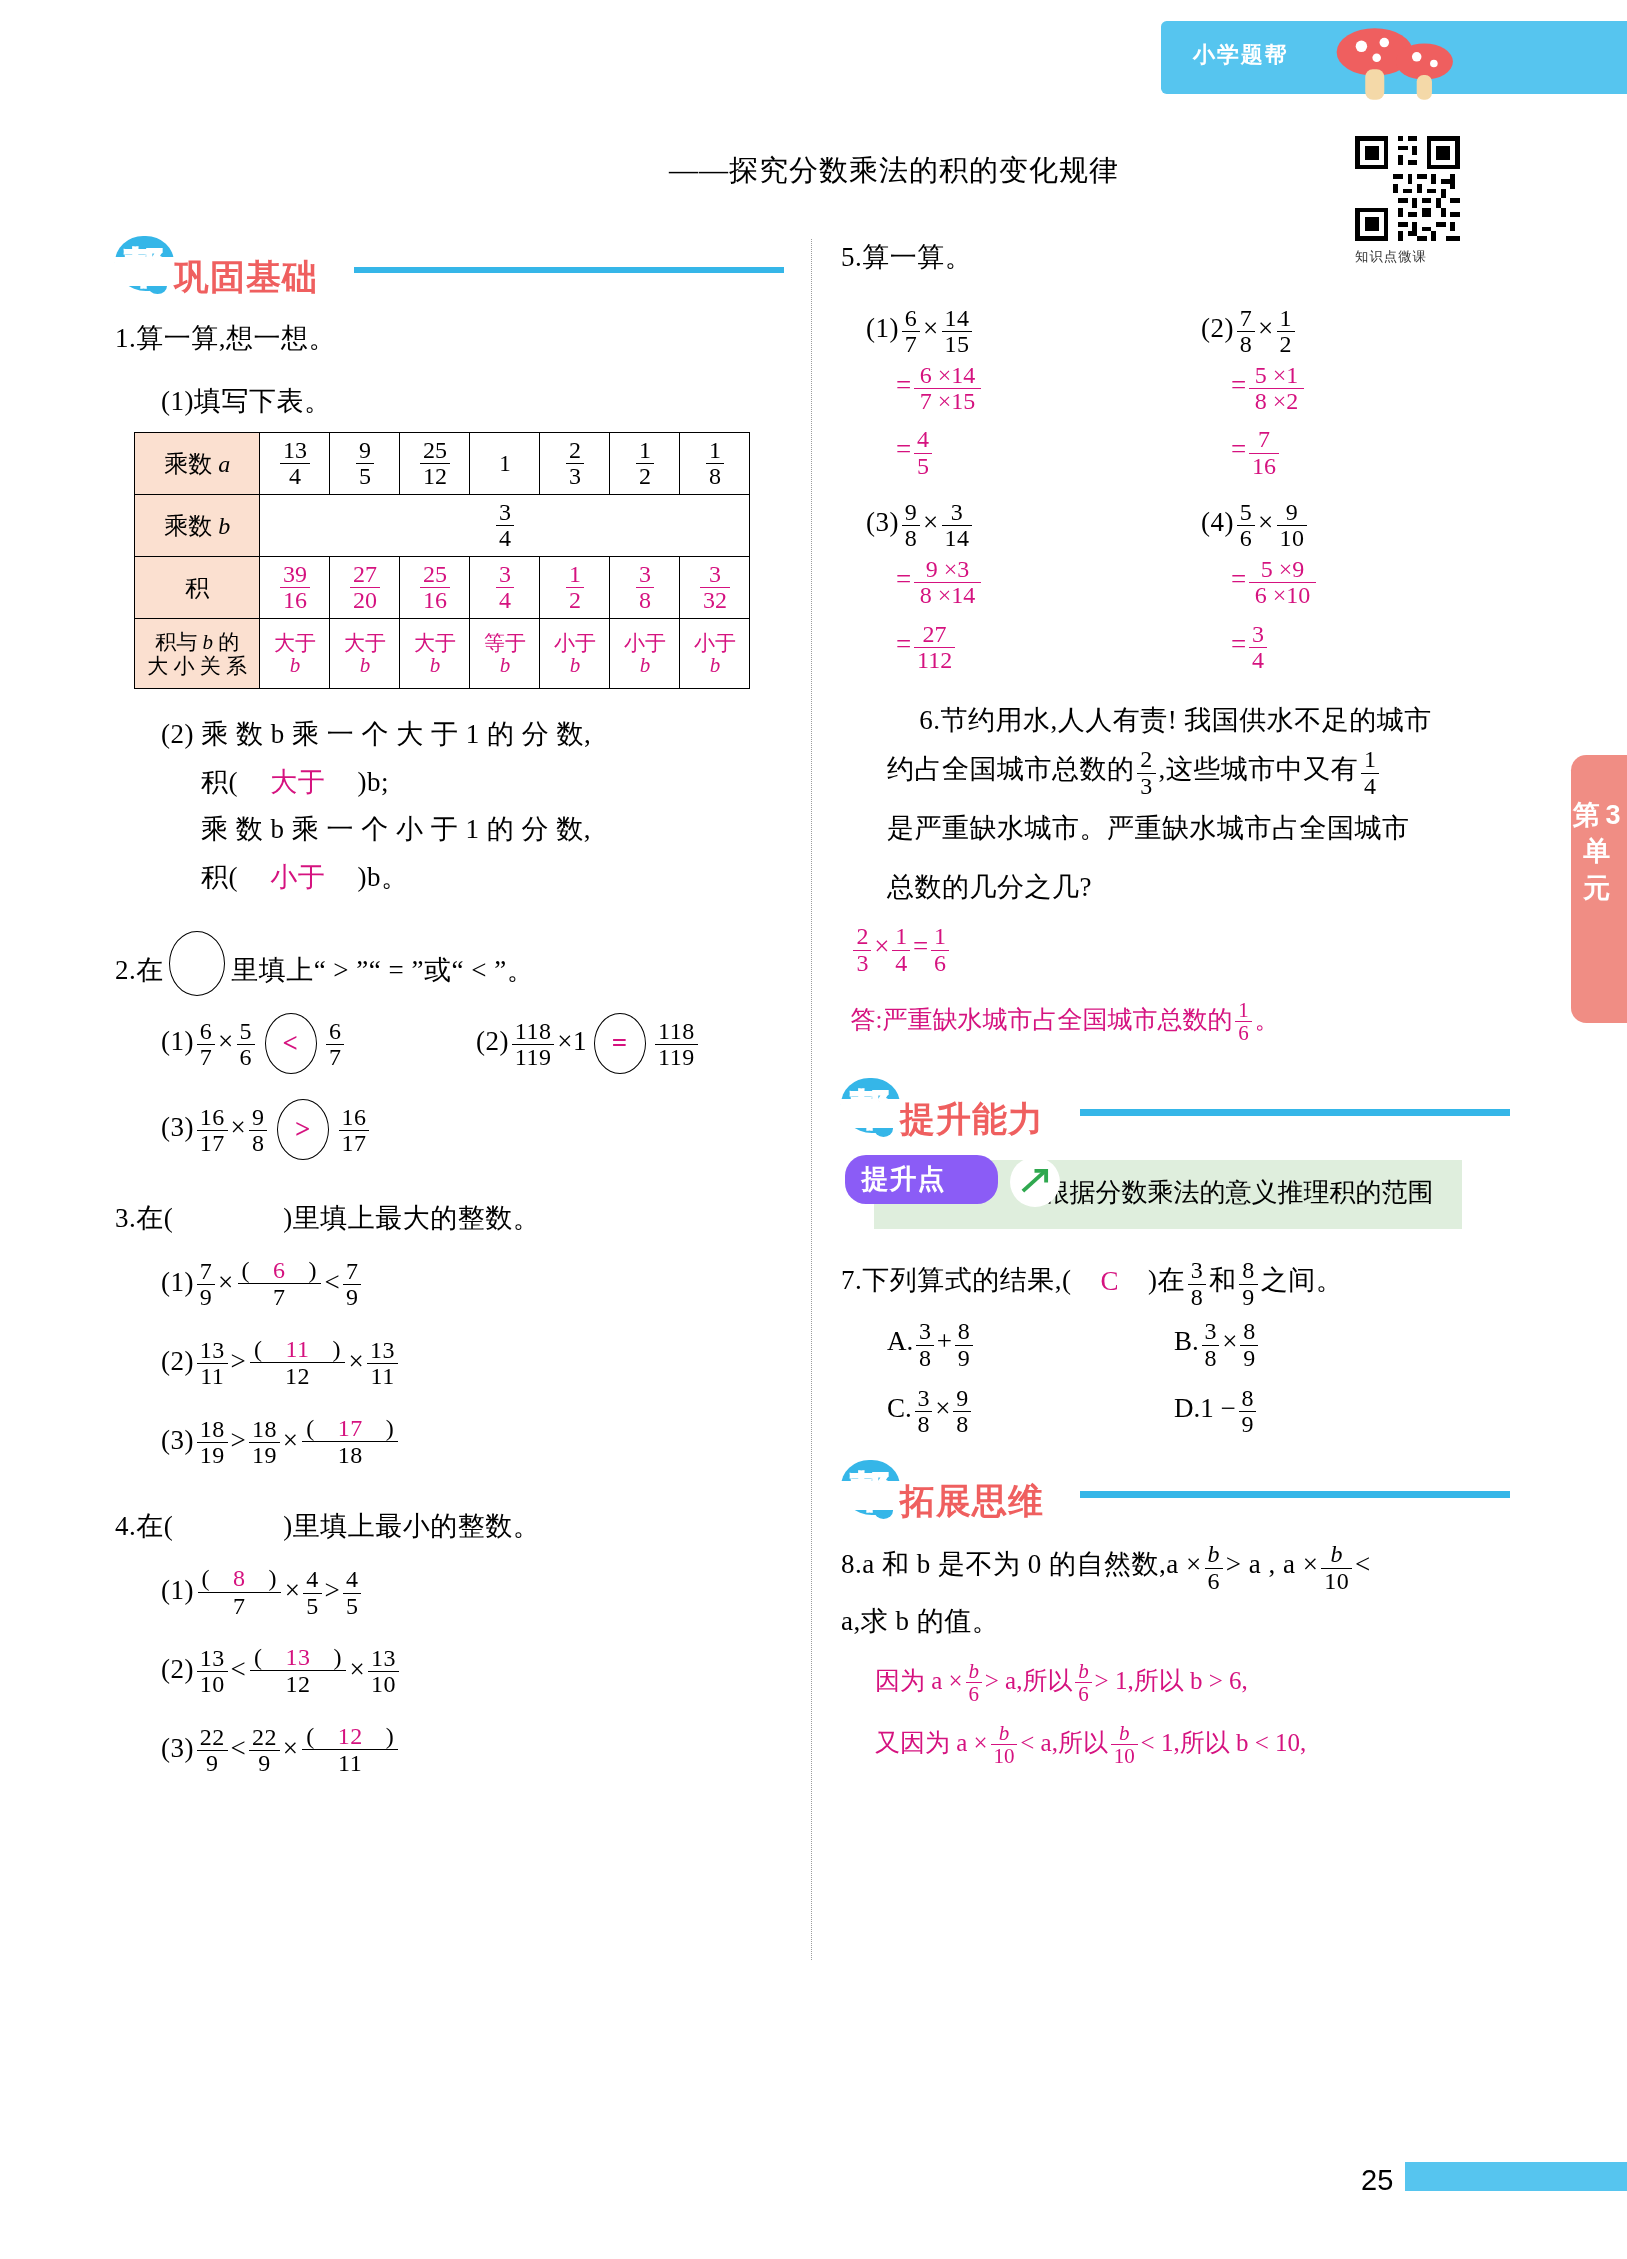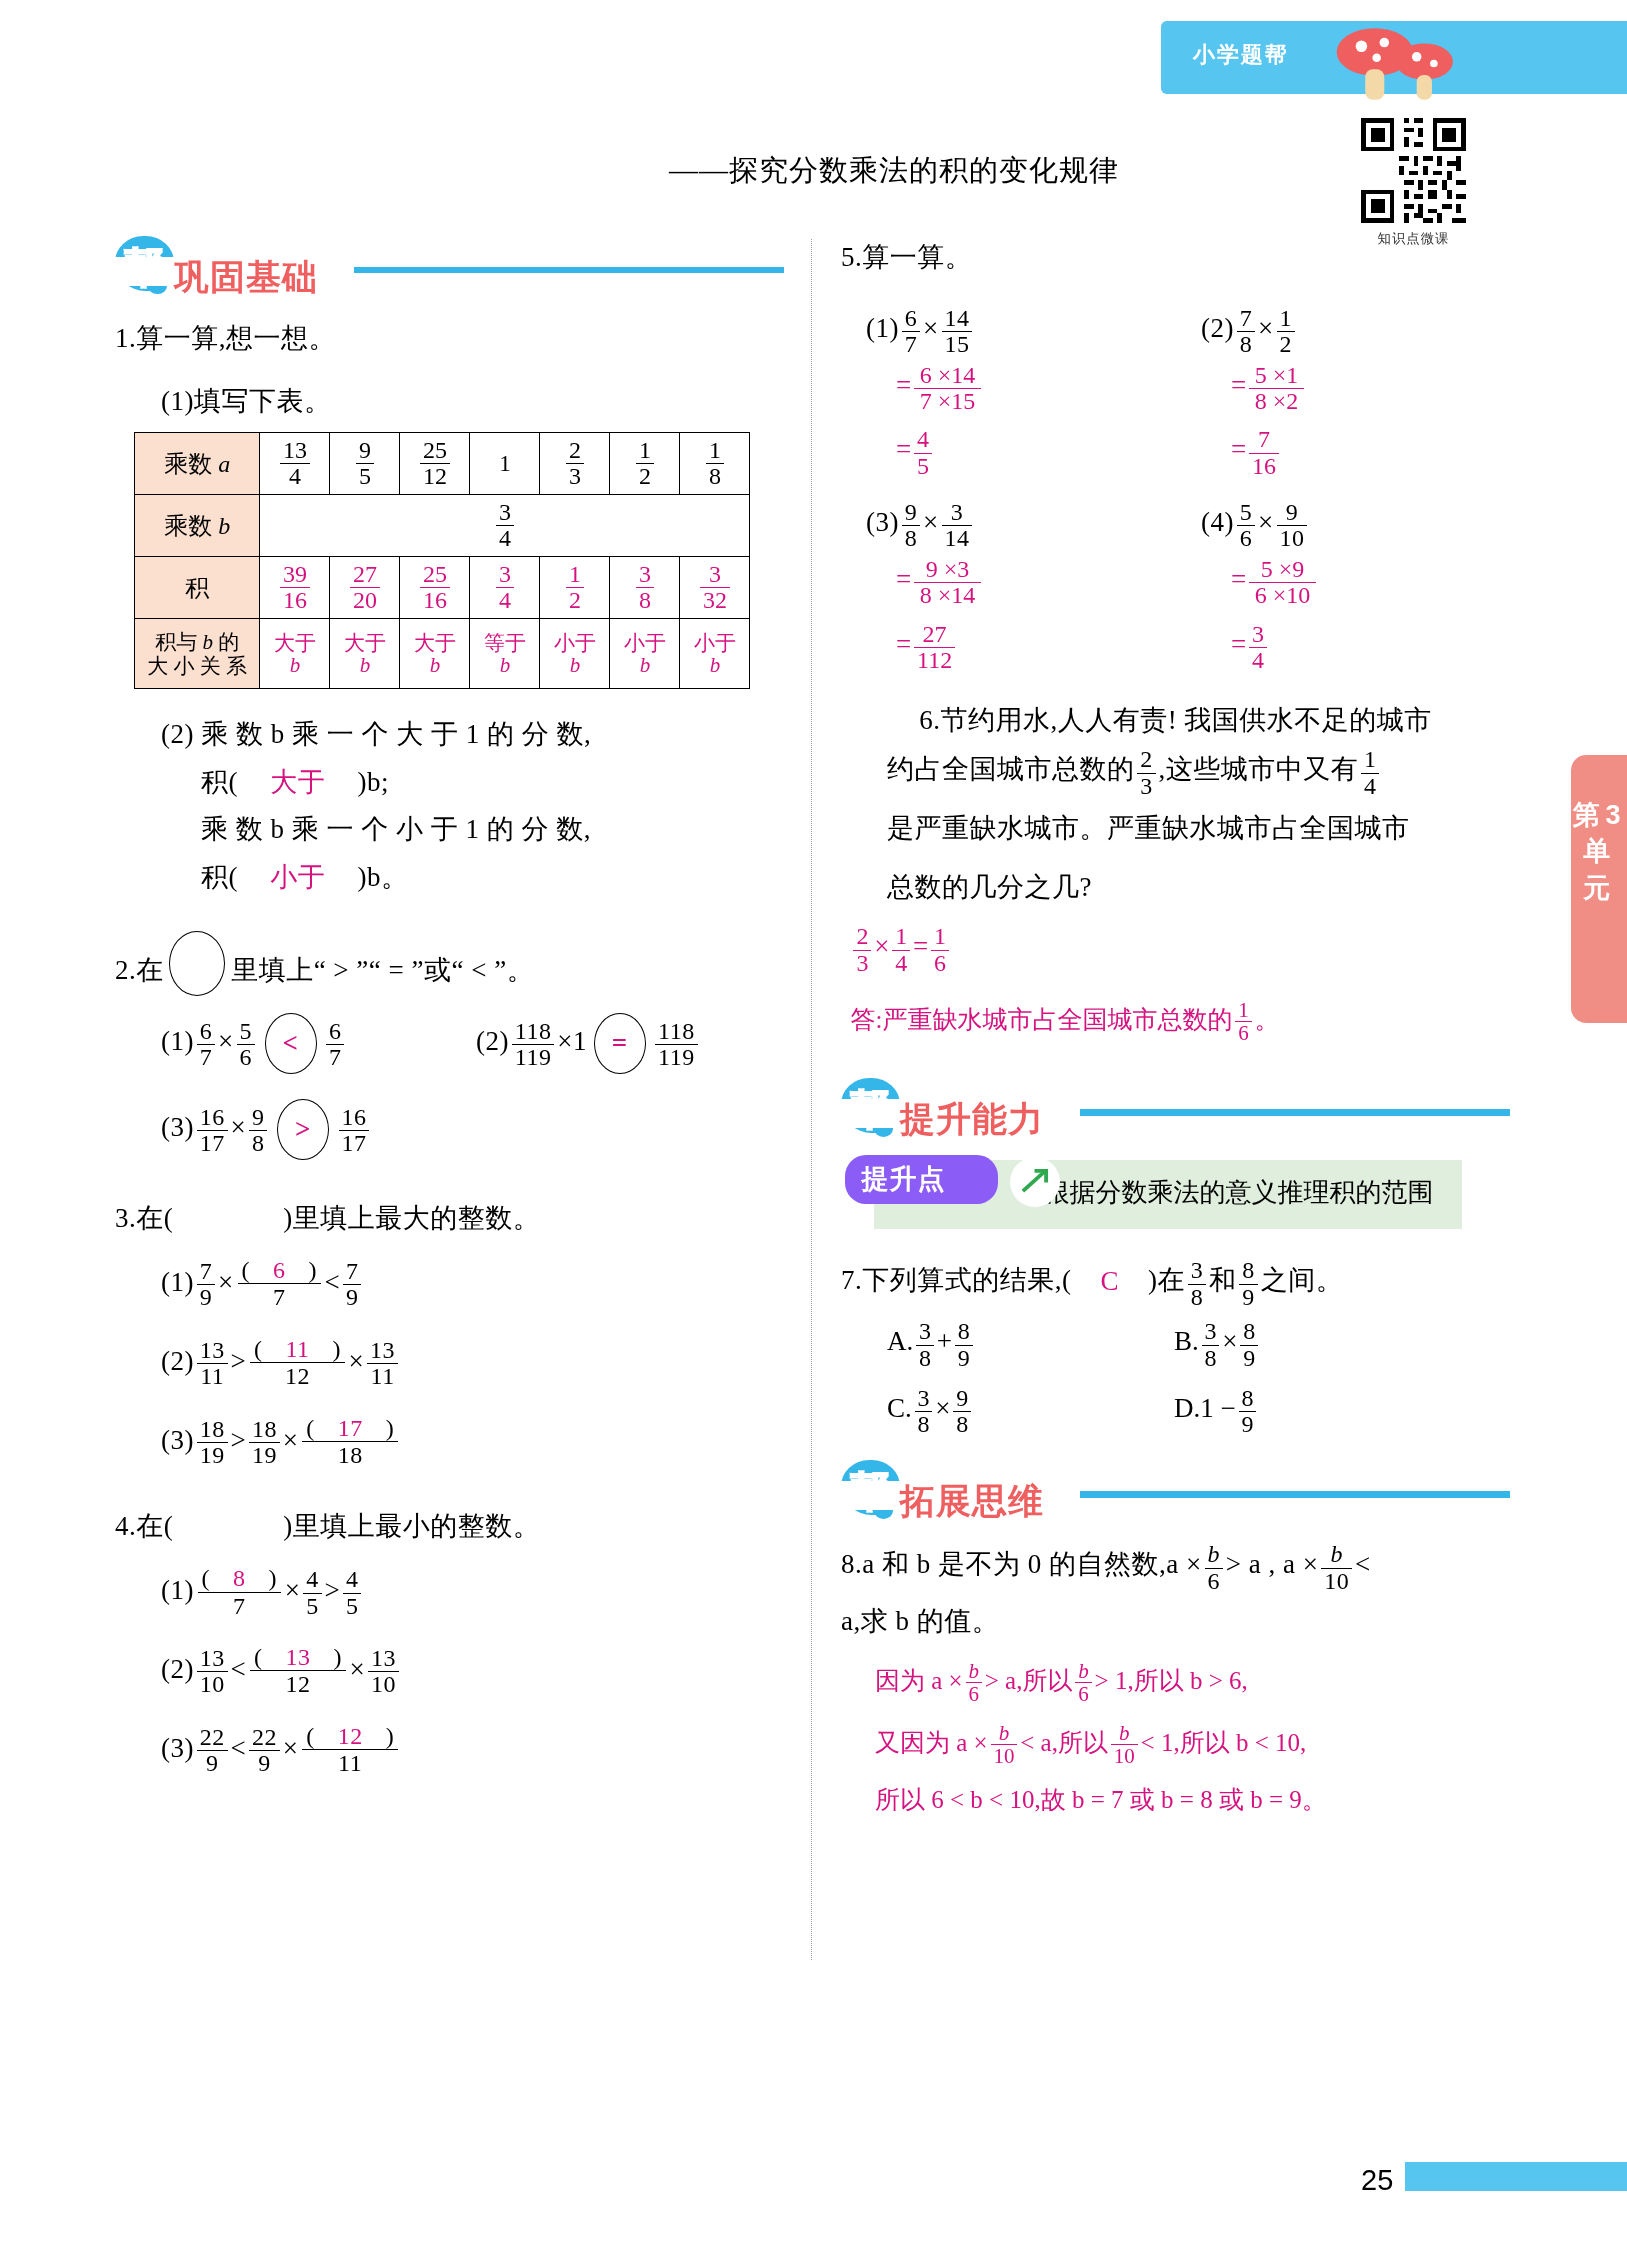--- a/index.html
+++ b/index.html
@@ -10,21 +10,21 @@
   }
   
   .topbar{position:absolute;left:0;top:0;width:1628px;height:115px;}
   .topbar-blue{position:absolute;left:1161px;top:21px;width:466px;height:73px;background:#56c5ef;border-radius:5.7px 0 0 5.7px;}
   .topbar-label{position:absolute;left:1193px;top:40px;font-size:22px;color:#fff;letter-spacing:1.9px;font-family:"Liberation Sans",sans-serif;font-weight:bold;}
   .mushroom{position:absolute;}
   .title-block{position:absolute;left:172px;top:134px;width:1176px;}
   .lesson-title{font-size:42px;font-weight:bold;letter-spacing:1.9px;font-family:"Liberation Sans",sans-serif;text-align:left;padding-left:354px;}
   .lesson-sub{font-size:29px;text-align:right;padding-right:229px;margin-top:17px;letter-spacing:1px;font-family:"Liberation Serif",serif;}
   
-  .qr-wrap{position:absolute;left:1355px;top:118px;width:117px;text-align:center;}
+  .qr-wrap{position:absolute;left:1355px;top:136px;width:117px;}
   .qr{width:105px;height:105px;}
   .qr-cap{font-size:13.4px;color:#333;margin-top:2.9px;letter-spacing:1px;}
   
   .col{position:absolute;top:234px;}
   .col-left{left:115px;width:669px;}
   .col-right{left:841px;width:669px;}
   .divider{position:absolute;left:811px;top:239px;height:1721px;border-left:1.9px dotted #9b9b9b;}
   
   .banner{position:relative;height:63px;margin-bottom:13.4px;}
   .banner .blob{position:absolute;left:0;top:1.9px;width:59px;height:55px;background:#35b6e8;border-radius:50% 50% 45% 55%;}
@@ -348,19 +348,18 @@
     <span>8.a 和 b 是不为 0 的自然数,a ×</span><span class="fr"><span class="n"><i>b</i></span><span class="d">6</span></span><span>&gt; a , a ×</span><span class="fr"><span class="n"><i>b</i></span><span class="d">10</span></span><span>&lt;</span>
   </div>
   <div class="q" style="margin-top:7.6px;">a,求 b 的值。</div>
 
   <div class="soln">
     <span>因为 a ×</span><span class="fr sm"><span class="n"><i>b</i></span><span class="d">6</span></span><span>&gt; a,所以</span><span class="fr sm"><span class="n"><i>b</i></span><span class="d">6</span></span><span>&gt; 1,所以 b &gt; 6,</span>
   </div>
   <div class="soln">
     <span>又因为 a ×</span><span class="fr sm"><span class="n"><i>b</i></span><span class="d">10</span></span><span>&lt; a,所以</span><span class="fr sm"><span class="n"><i>b</i></span><span class="d">10</span></span><span>&lt; 1,所以 b &lt; 10,</span>
   </div>
-  <div class="soln">所以 6 &lt; b &lt; 10,故 b = 7 或 b = 8 或 b = 9。</div>
 </div>
 
 <div class="unittab"><span>第3单元</span></div>
 <div class="footbar"></div>
 <div class="pagenum">25</div>
 
 
 </body></html>

